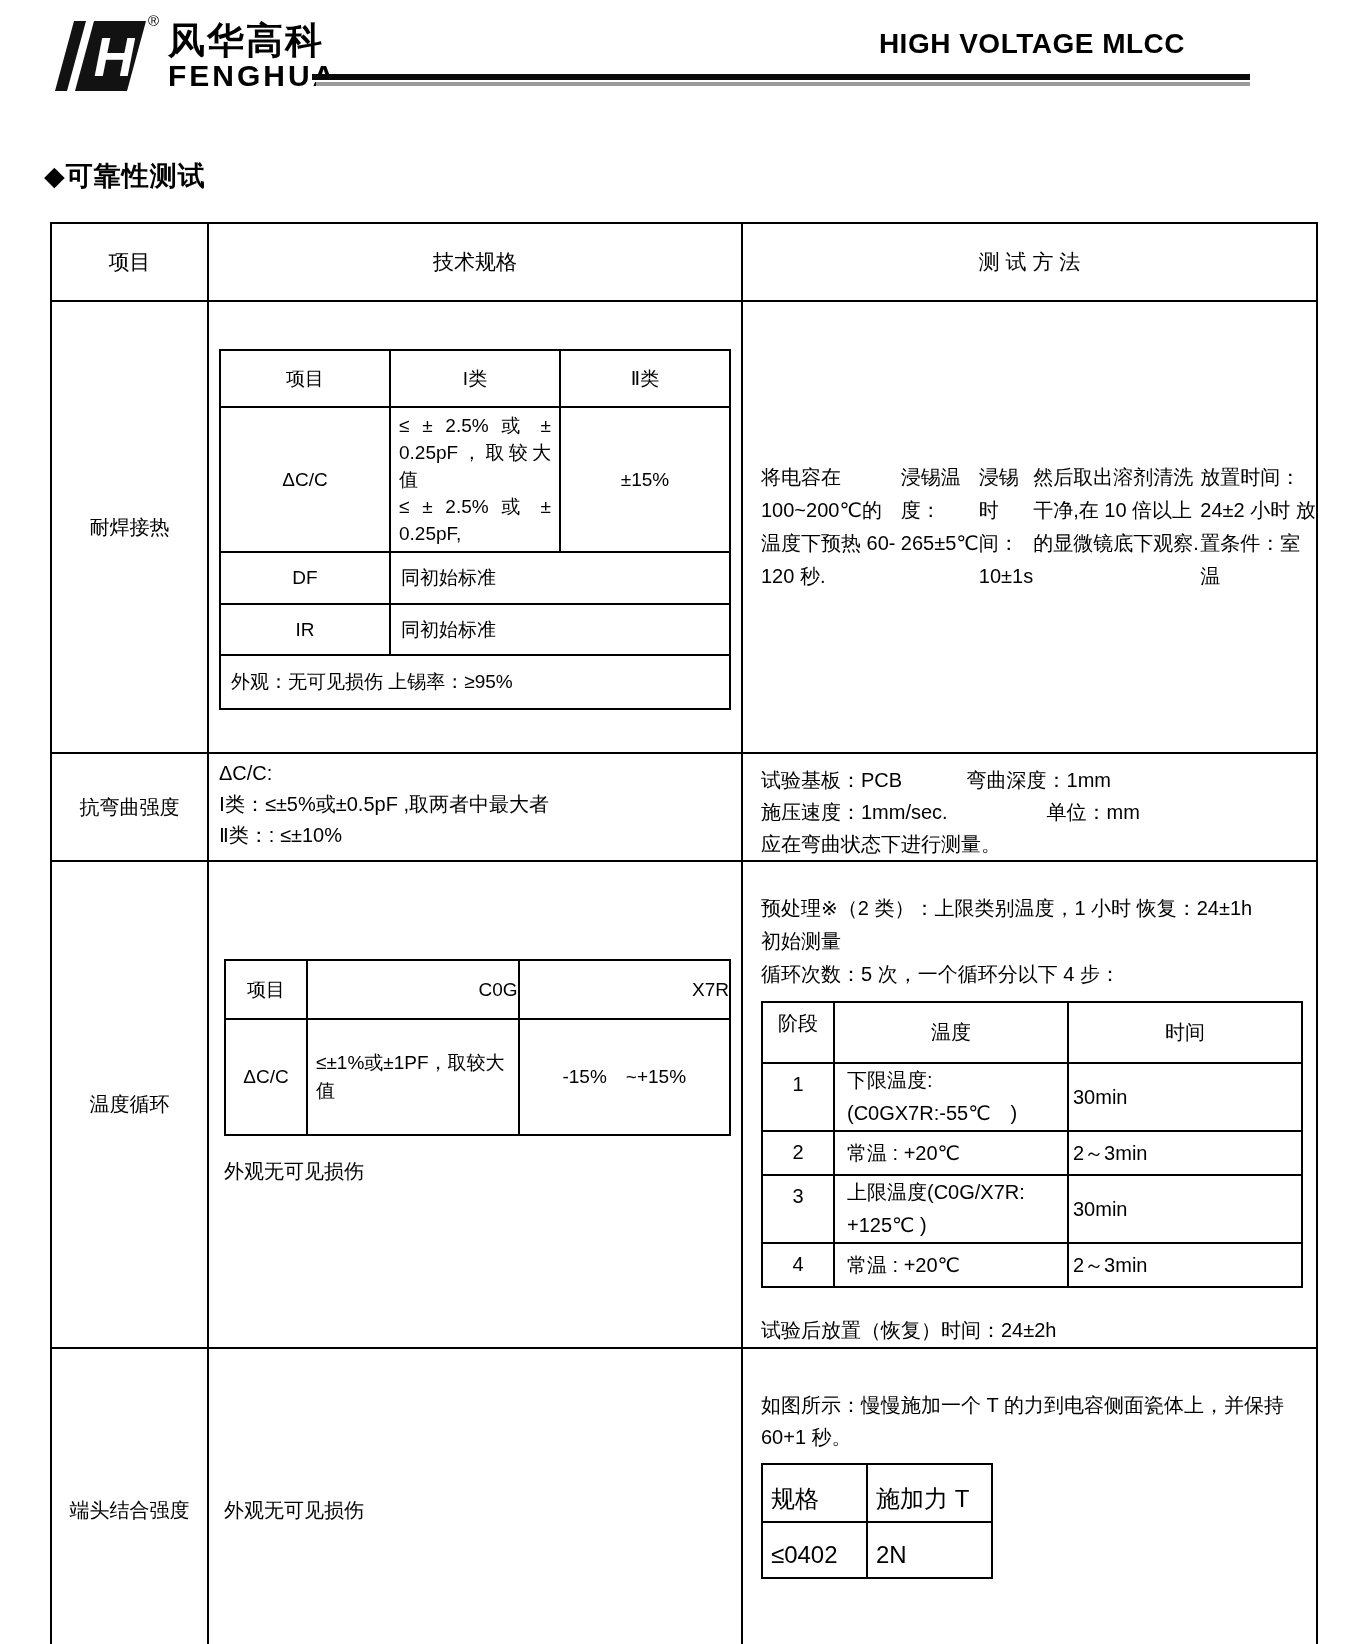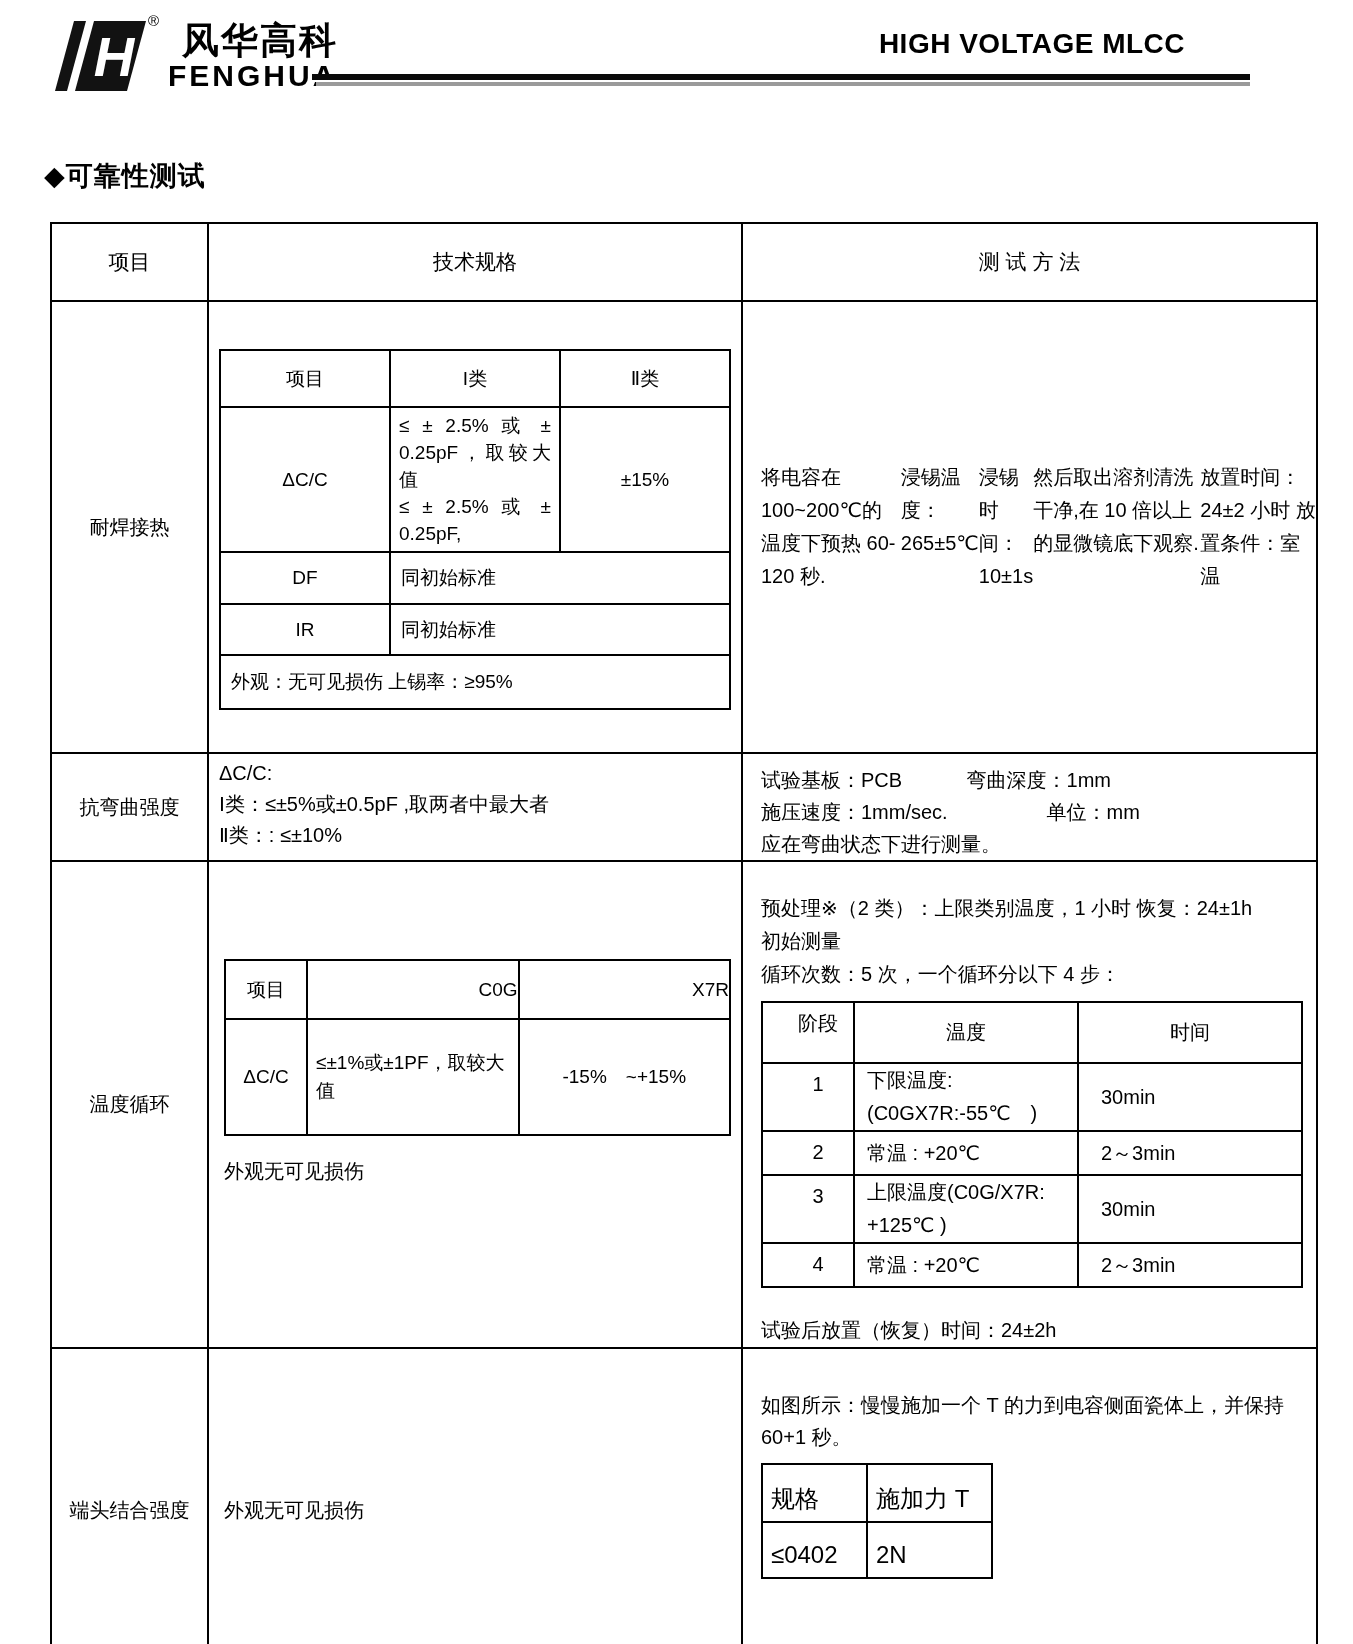--- a/index.html
+++ b/index.html
@@ -5,21 +5,21 @@
   html,body{margin:0;padding:0;background:#fff;}
   body{
     width:1353px;height:1644px;position:relative;
     font-family:"Liberation Sans","DejaVu Sans",sans-serif;
     color:#000;-webkit-font-smoothing:antialiased;
   }
   
   .logo-wrap{position:absolute;left:42px;top:16px;width:110px;height:80px;}
   .reg-mark{position:absolute;left:148px;top:12px;font-size:15px;}
   .brand{position:absolute;left:168px;top:22px;line-height:1;}
-  .brand-cn{font-size:37px;font-weight:bold;letter-spacing:2px;margin-left:14px;}
+  .brand-cn{font-size:37px;font-weight:bold;letter-spacing:2px;}
   .brand-en{font-size:30px;font-weight:bold;letter-spacing:3px;margin-top:2px;}
   .doc-title{position:absolute;right:168px;top:28px;font-size:28px;font-weight:bold;letter-spacing:.5px;}
   .head-rule{position:absolute;left:312px;top:74px;width:938px;}
   .head-rule .black{height:6px;background:#0a0a0a;}
   .head-rule .gap{height:2px;background:#fff;}
   .head-rule .gray{height:4px;background:#9a9a9a;margin-left:4px;}
   .section-title{position:absolute;left:44px;top:158px;font-size:27px;font-weight:bold;letter-spacing:1px;}
 
   
   table{border-collapse:collapse;table-layout:fixed;}
@@ -63,23 +63,23 @@
   .inner2 .h{height:57px;text-align:right;}
   .inner2 .dcc-row{height:116px;}
   .inner2 .lbl{width:80px;text-align:center;}
   .inner2 .c0g{width:195px;padding:4px 8px;line-height:28px;}
   .inner2 .x7r{width:232px;text-align:center;}
   .appearance-note{margin:22px 0 0 15px;font-size:20px;}
   .meth3{padding:30px 0 0 18px;font-size:20px;line-height:33px;}
   .cycle-table{margin-top:10px;width:542px;}
   .cycle-table td{font-size:20px;}
   .cycle-table .h{height:55px;text-align:center;}
-  .cycle-table .stage{width:70px;text-align:center;vertical-align:top;padding-top:4px;padding-left:20px;}
+  .cycle-table .stage{width:70px;text-align:center;vertical-align:top;padding-top:4px;}
   .cycle-table .temp{width:305px;padding-left:12px;}
-  .cycle-table .time{width:167px;padding-left:22px;}
+  .cycle-table .time{width:167px;padding-left:4px;}
   .cycle-table .r{height:44px;}
   .cycle-footer{margin-top:26px;}
 
   
   .r4{height:325px;}
   .r4 .spec-cell{vertical-align:middle;padding-left:15px;}
   .meth4{padding:40px 20px 0 18px;font-size:20px;line-height:32px;}
   .force-table{margin-top:10px;width:210px;}
   .force-table td{font-size:24px;}
   .force-table .h td{height:50px;vertical-align:bottom;padding:0 0 6px 8px;}

